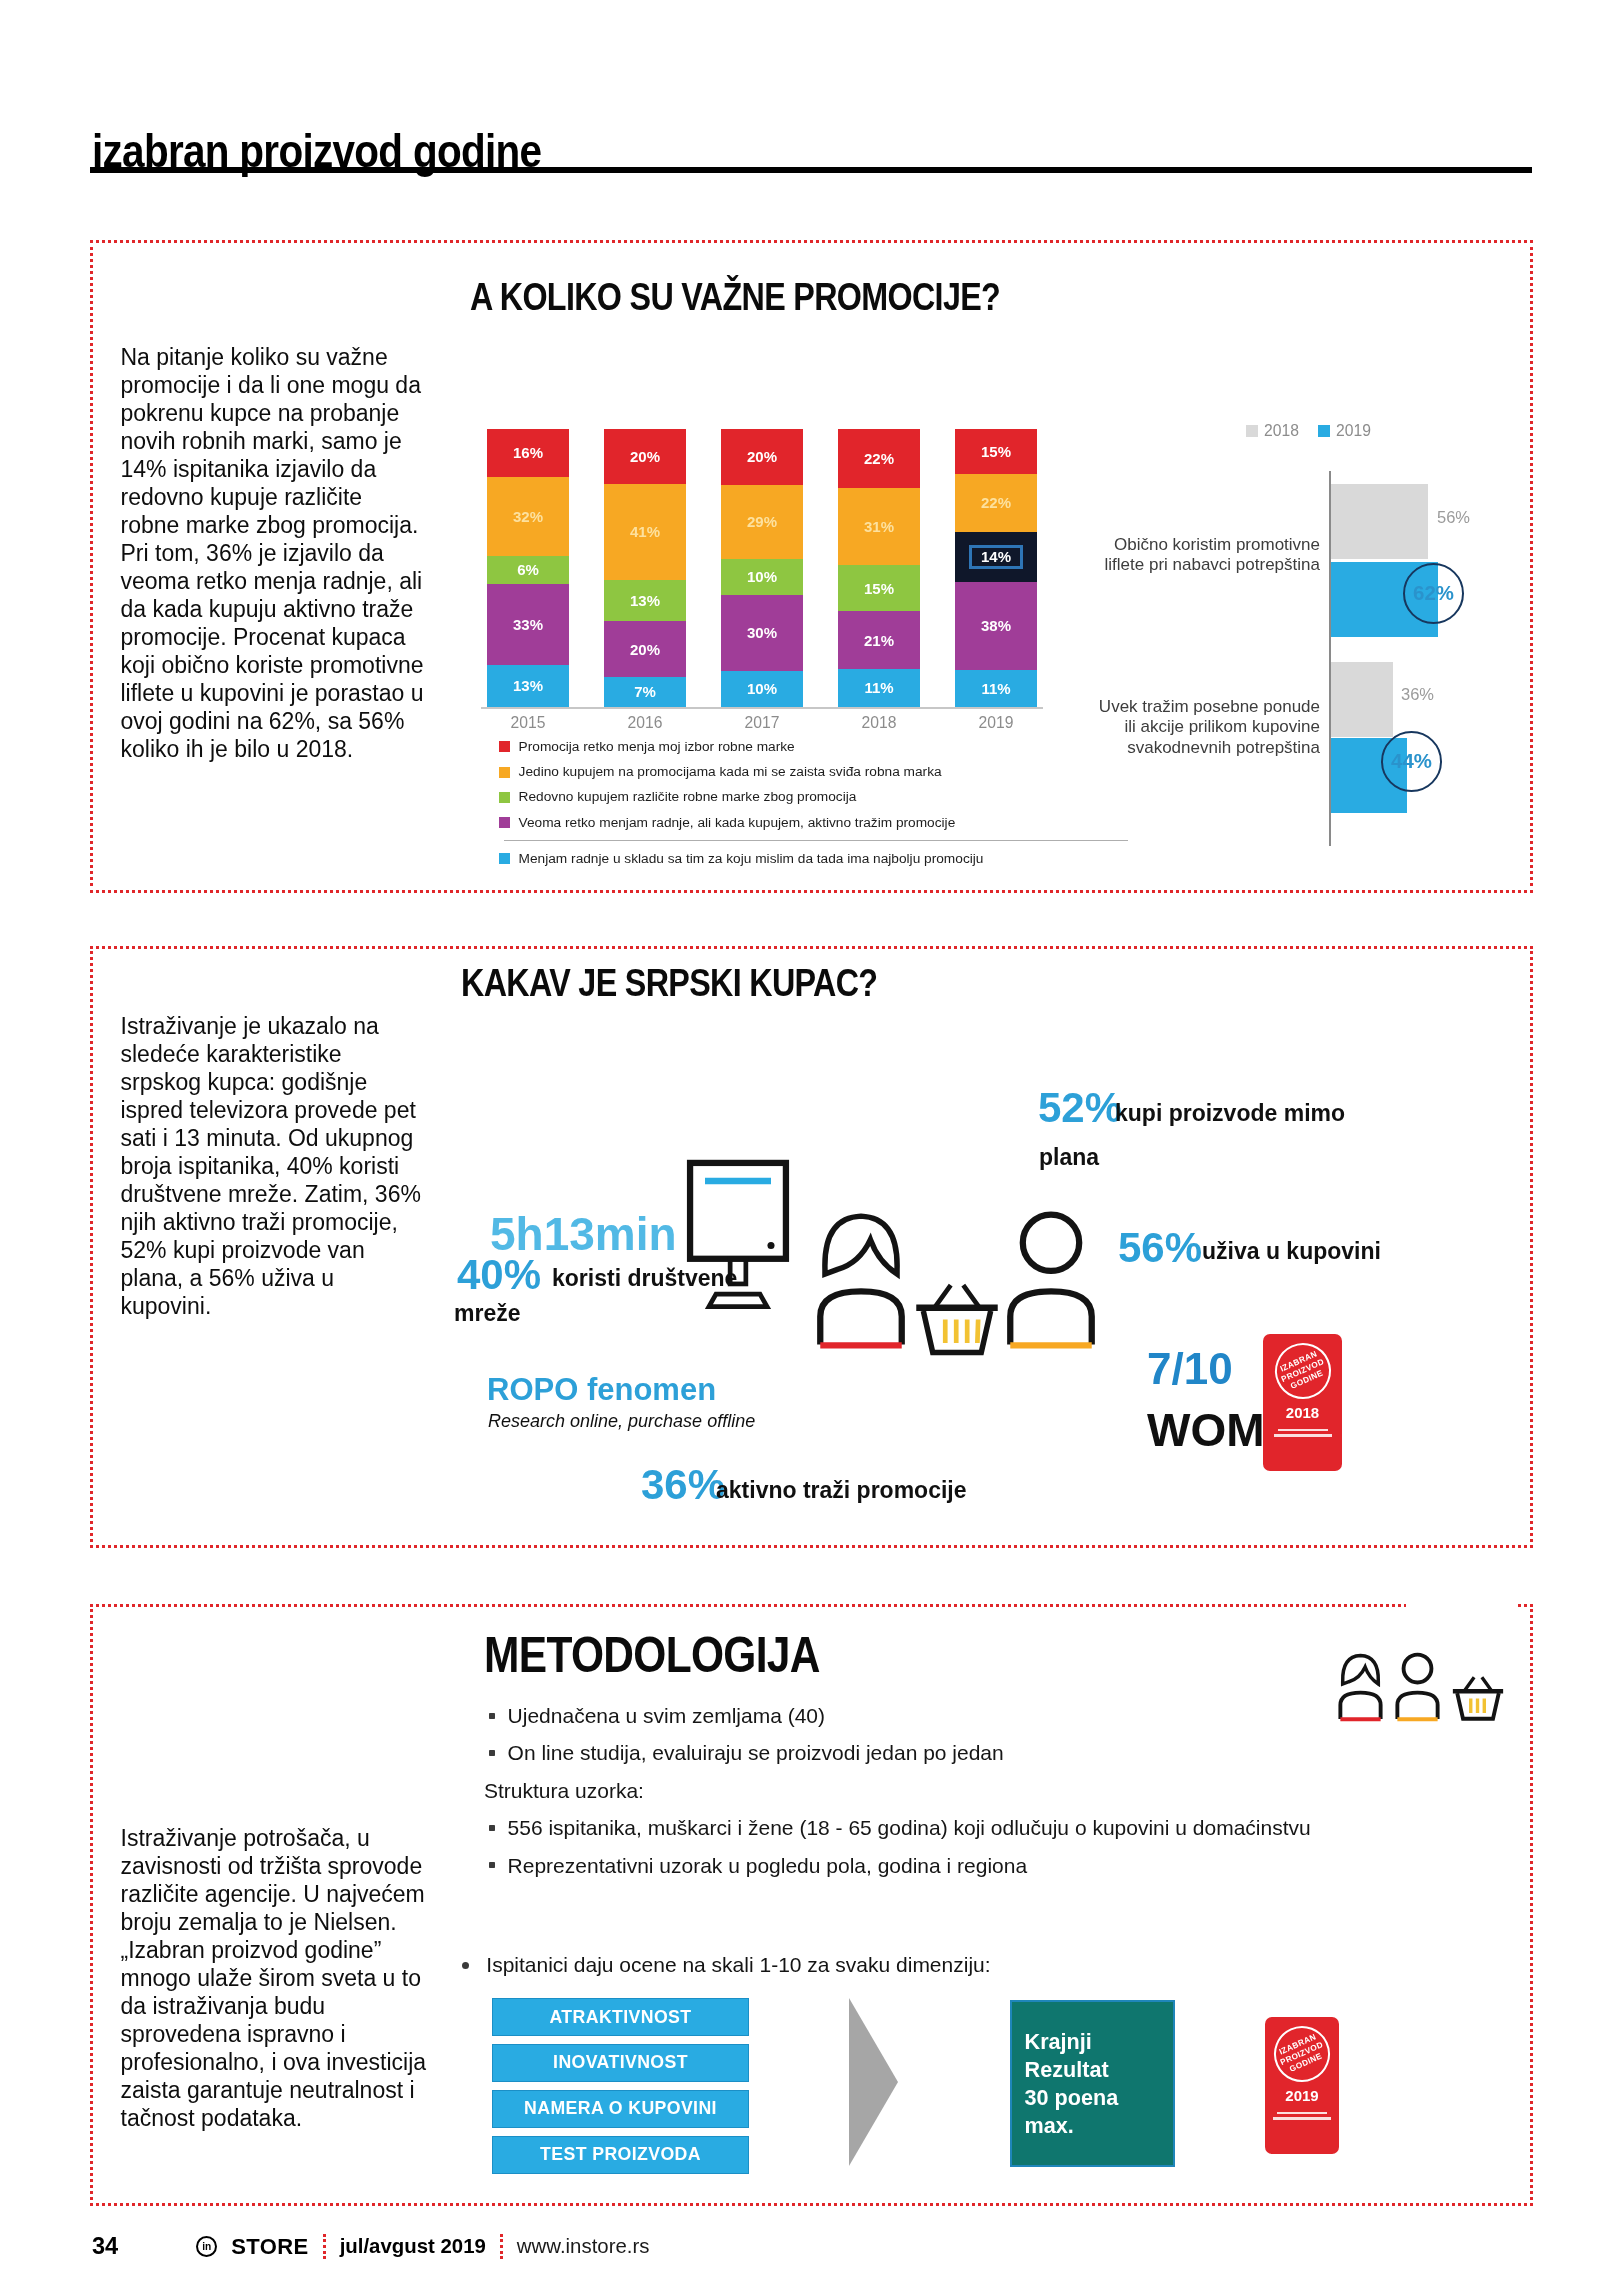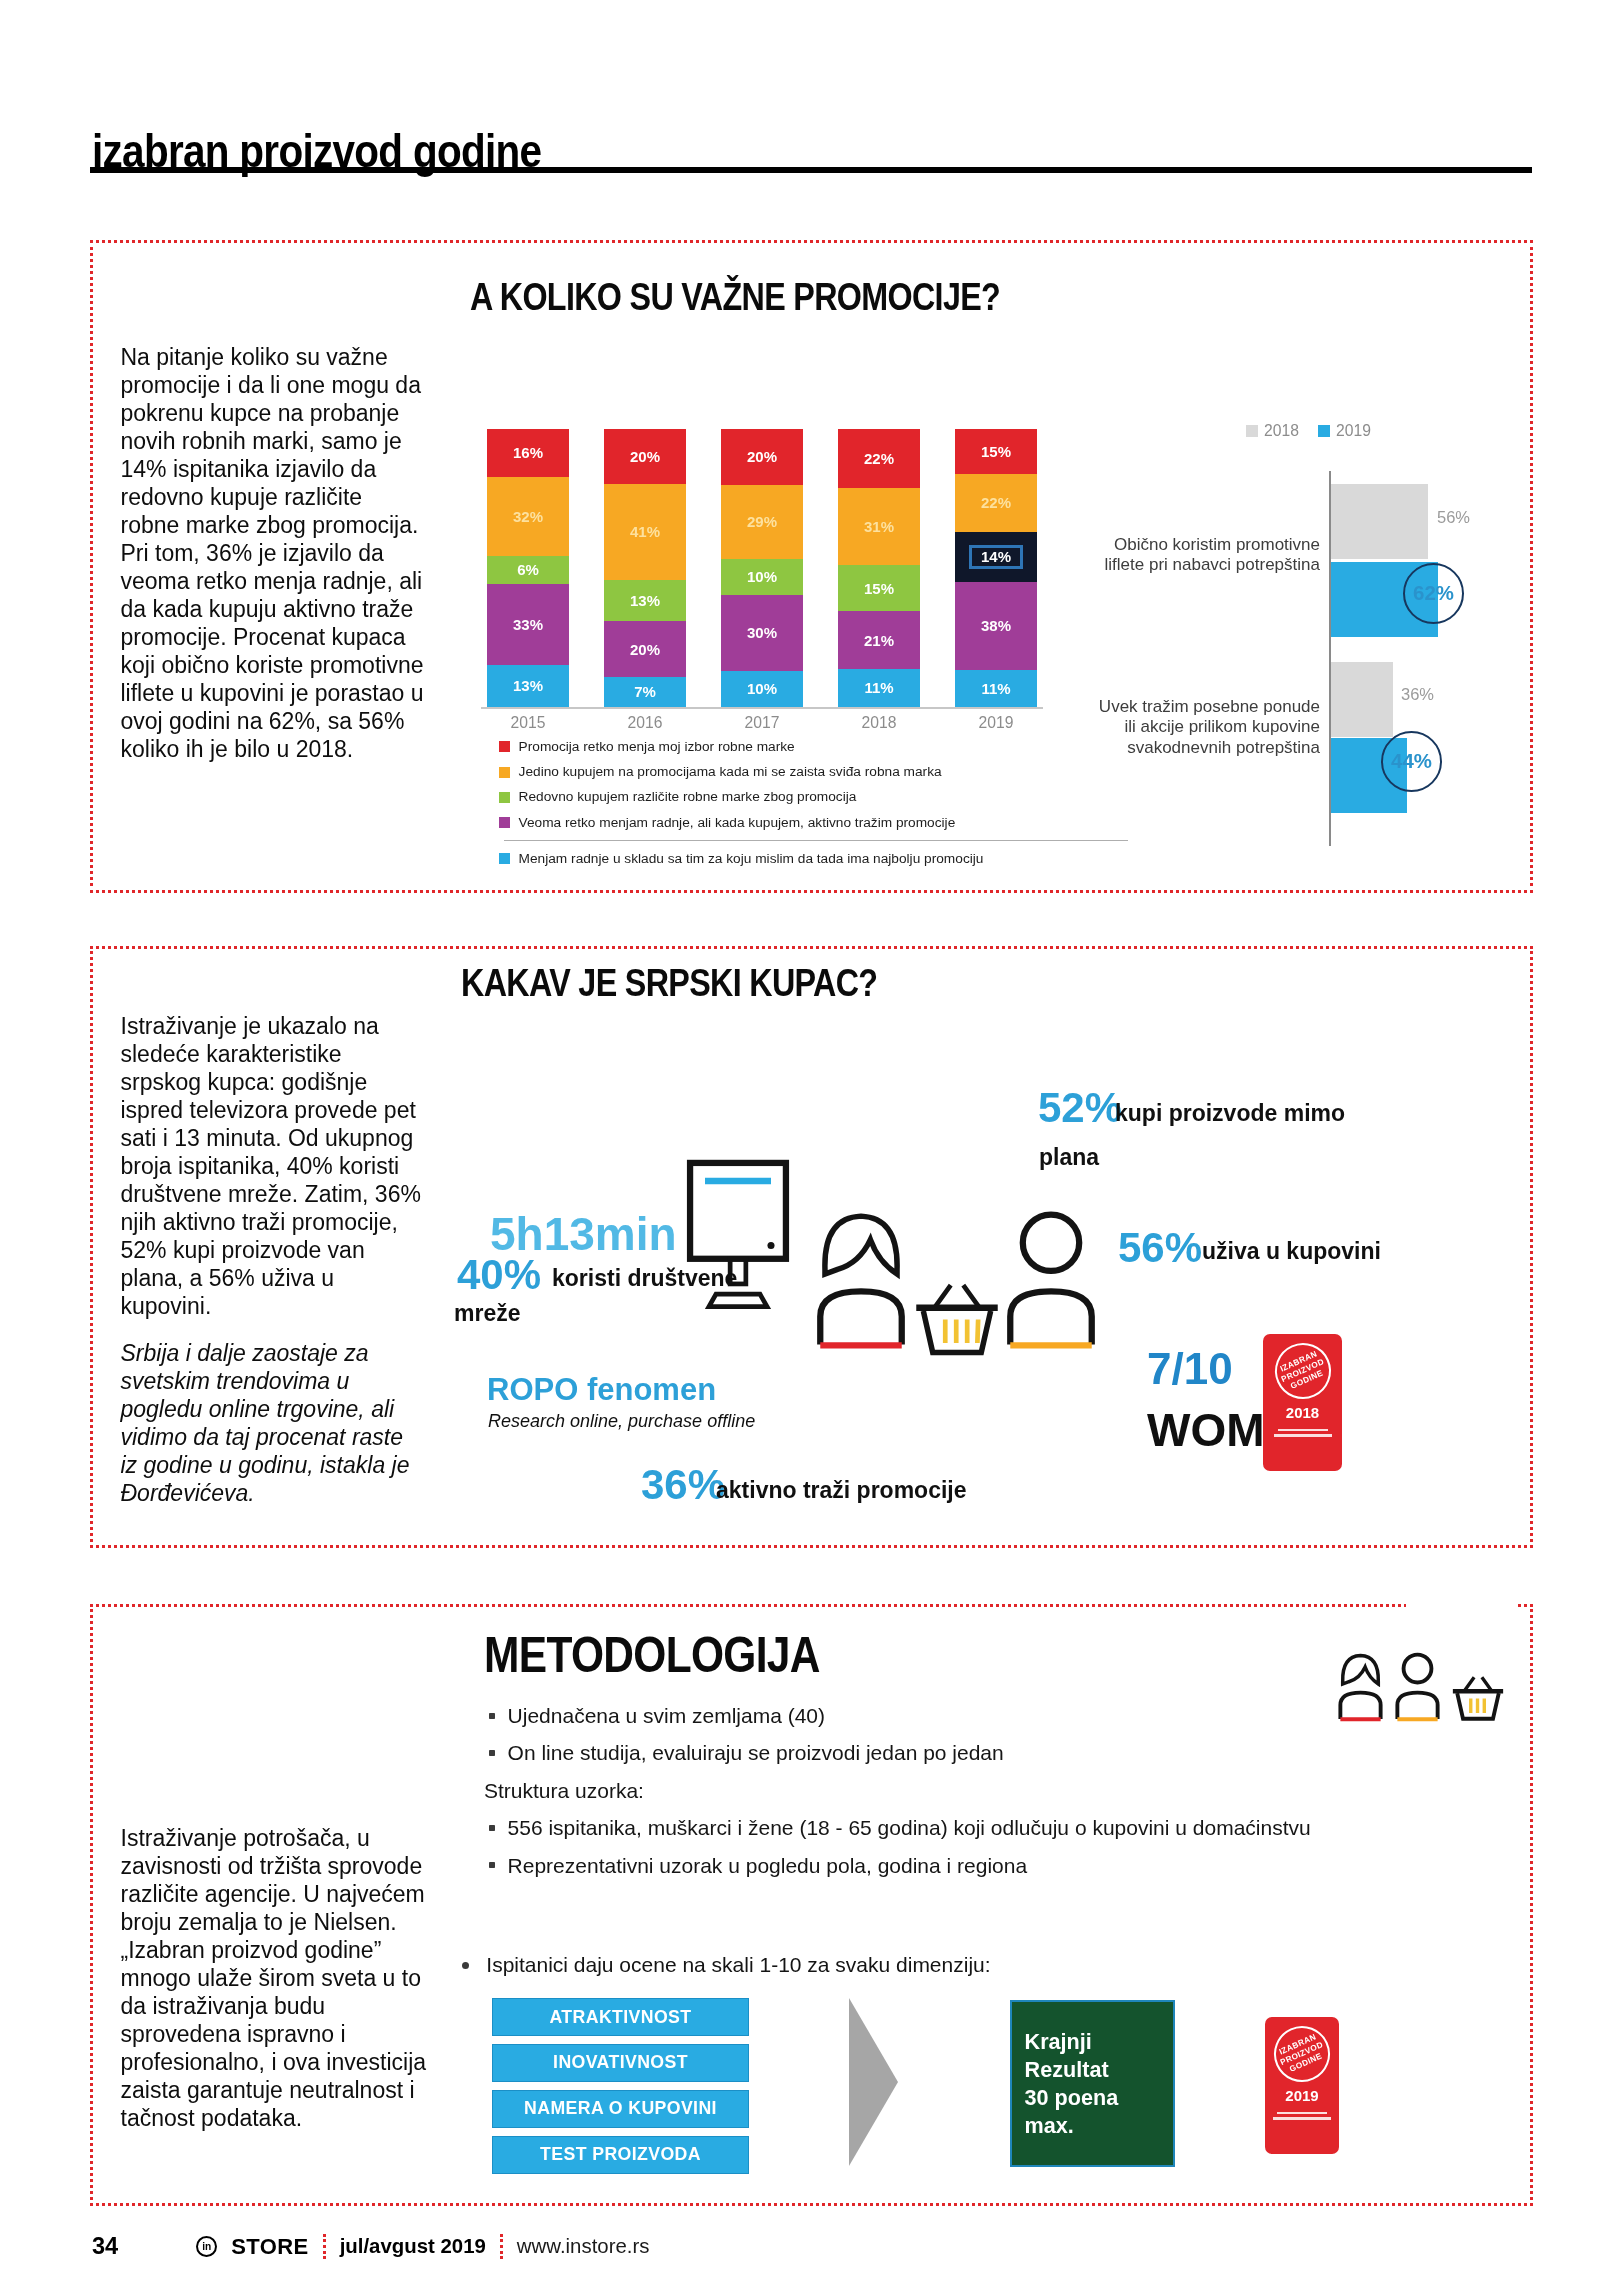--- a/index.html
+++ b/index.html
@@ -82,21 +82,21 @@
   .meth-row{display:flex;align-items:flex-start;font-size:21px;color:#161616;margin-bottom:13.4px;}
   .meth-row .dot{width:6.3px;height:6.3px;background:#3a3a3a;border-radius:0.8px;margin:8.6px 12.6px 0 4.7px;flex:0 0 auto;}
   .meth-row.nodot{padding-left:0;}
   .scale-row{position:absolute;left:369px;top:346px;display:flex;align-items:flex-start;font-size:21px;color:#141414;}
   .scale-row .dot{width:7px;height:7px;background:#3a3a3a;border-radius:50%;margin:9.4px 17.3px 0 0;}
   .dims{position:absolute;left:399px;top:391px;width:257px;display:flex;flex-direction:column;gap:7.9px;}
   .dim-box{height:36px;background:#29abe2;border:0.8px solid #1b8fc6;display:flex;align-items:center;
            justify-content:center;color:#fff;font-weight:bold;font-size:17.7px;letter-spacing:0.4px;}
   .arrow{position:absolute;left:756px;top:391px;width:0;height:0;
          border-top:84px solid transparent;border-bottom:84px solid transparent;border-left:49px solid #a6a6a6;}
-  .result-box{position:absolute;left:917px;top:393px;width:165px;height:167px;background:#14532d;
+  .result-box{position:absolute;left:917px;top:393px;width:165px;height:167px;background:#0f766e;
               border:2.4px solid #1f86ba;box-sizing:border-box;display:flex;flex-direction:column;
               justify-content:center;padding-left:12.6px;color:#fff;font-weight:bold;font-size:21.6px;line-height:28px;}
 
   
   .footer{position:absolute;left:92px;top:2233px;display:flex;align-items:center;gap:14px;}
   .pgnum{font-size:23.6px;font-weight:bold;color:#000;margin-right:64px;}
   .logo-circ{width:21px;height:21px;border:2.4px solid #000;border-radius:50%;display:flex;
              align-items:center;justify-content:center;font-size:10.2px;font-weight:bold;color:#000;box-sizing:border-box;}
   .logo-store{font-size:22px;font-weight:bold;letter-spacing:0.4px;color:#000;}
   .fsep{height:25px;border-left:3.1px dotted #e0262a;}
@@ -266,21 +266,20 @@
     <div class="rcircle" style="left:1288px;top:488px;">
       <span>44%</span>
     </div>
   </div>
 
   <div class="sect" id="sect2">
     <div class="sect-title" style="left:368px;top:12.6px;font-size:38px;">KAKAV JE SRPSKI KUPAC?</div>
 
     <div class="col-text" style="left:27.5px;top:63px;">
       <p>Istraživanje je ukazalo na sledeće karakteristike srpskog kupca: godišnje ispred televizora provede pet sati i 13 minuta. Od ukupnog broja ispitanika, 40% koristi društvene mreže. Zatim, 36% njih aktivno traži promocije, 52% kupi proizvode van plana, a 56% uživa u kupovini.</p>
-      <p class="quote">Srbija i dalje zaostaje za svetskim trendovima u pogledu online trgovine, ali vidimo da taj procenat raste iz godine u godinu, istakla je Đorđevićeva.</p>
     </div>
 
     <div class="big-blue" style="left:397px;top:258px;font-size:46px;color:#52b9e5;">5h13min</div>
 
     <svg class="icon" style="left:593px;top:210px;" width="104" height="154" viewBox="0 0 132 196">
       <rect x="5" y="5" width="122" height="122" fill="none" stroke="#131313" stroke-width="8"></rect>
       <line x1="24" y1="28" x2="108" y2="28" stroke="#29abe2" stroke-width="8"></line>
       <circle cx="108" cy="110" r="4.5" fill="#131313"></circle>
       <rect x="56" y="127" width="20" height="32" fill="none" stroke="#131313" stroke-width="6"></rect>
       <path d="M38 172 L94 172 L103 188 L29 188 Z" fill="none" stroke="#131313" stroke-width="6"></path>

